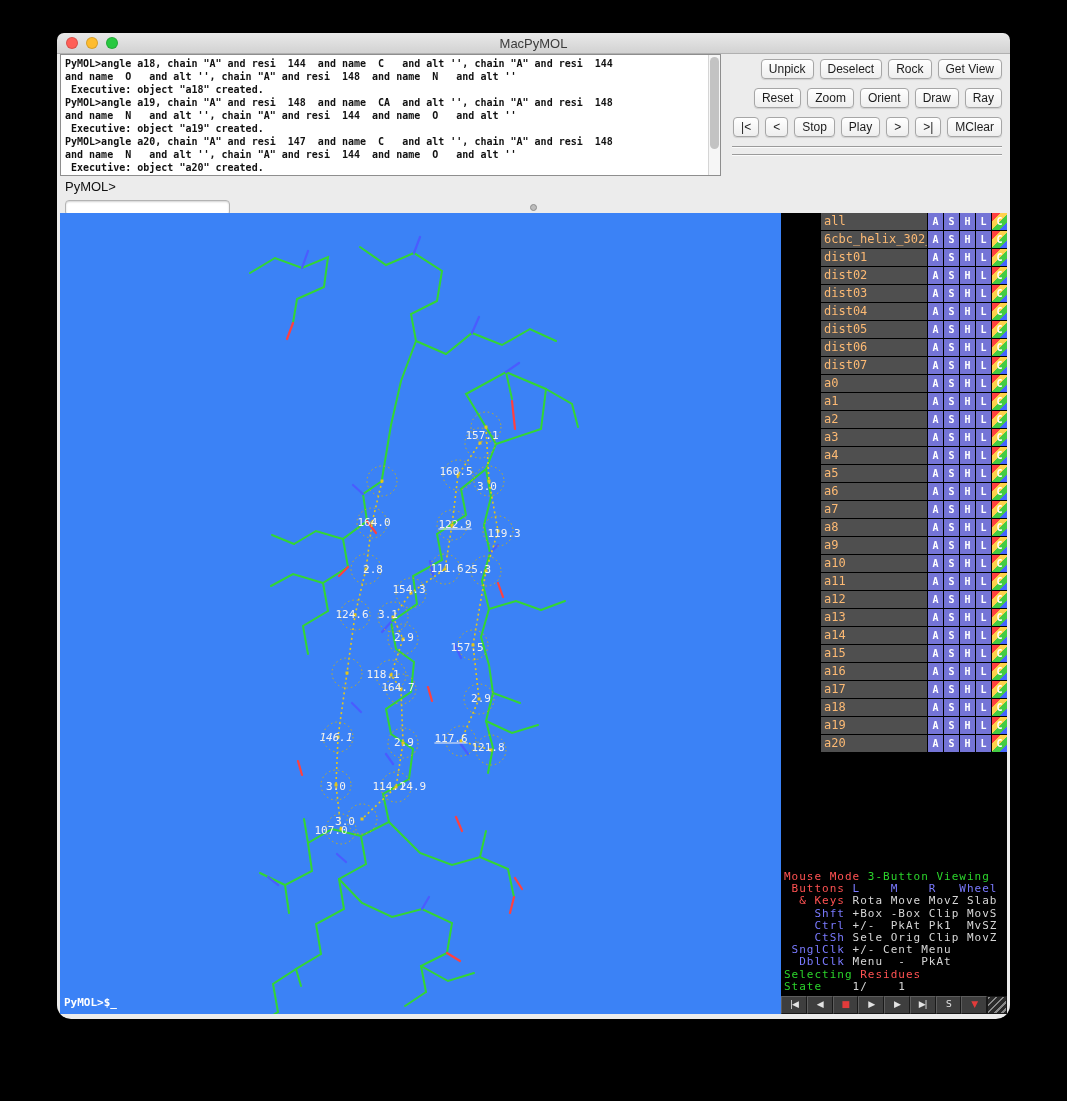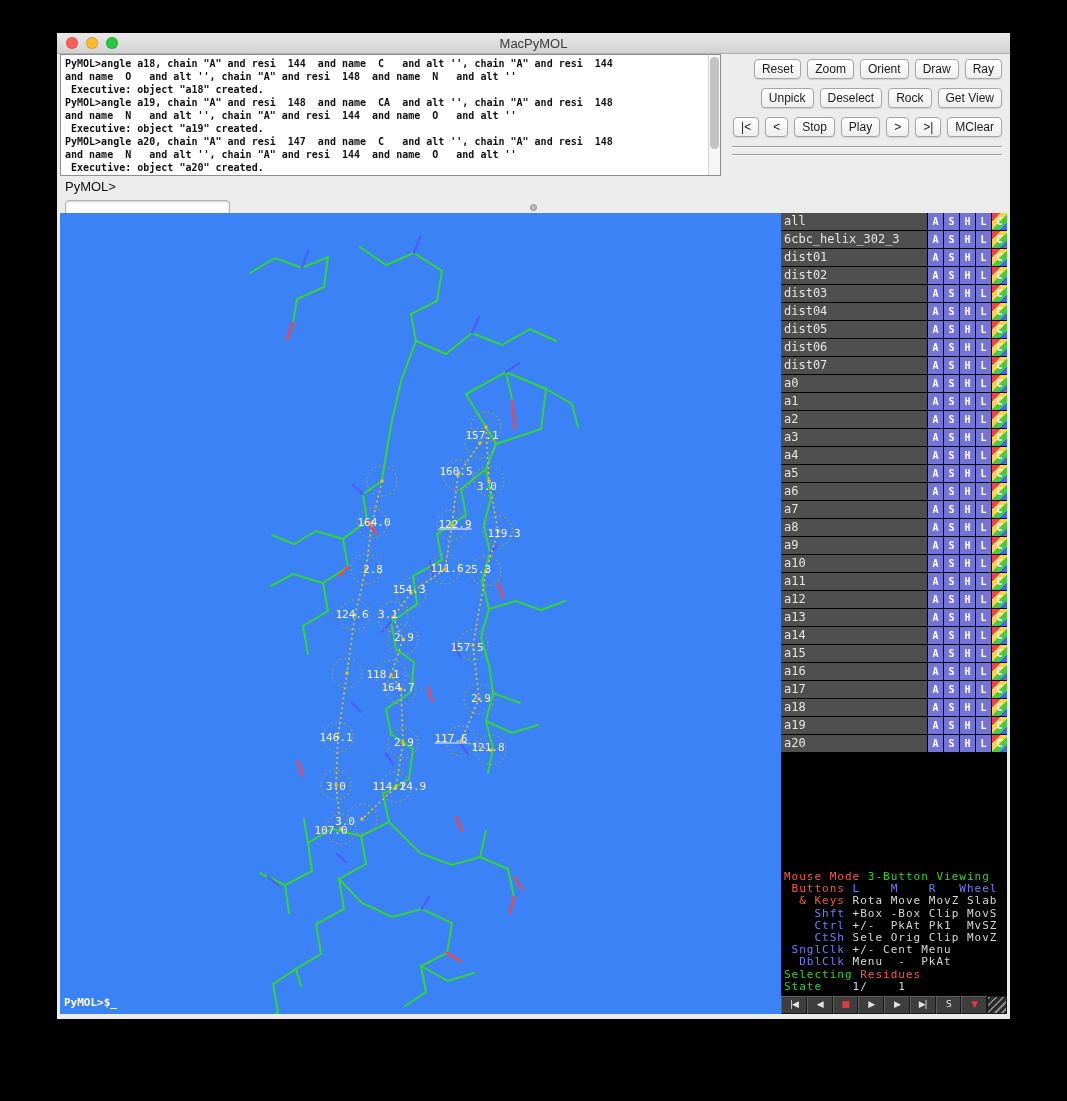--- a/index.html
+++ b/index.html
@@ -1,20 +1,20 @@
 <!DOCTYPE html>
 <html><head>
 <meta charset="utf-8">
 <style>
   * { margin:0; padding:0; box-sizing:border-box; }
   html,body { width:1067px; height:1101px; background:#000; overflow:hidden;
               font-family:"Liberation Sans", sans-serif; }
 
   .window { position:absolute; left:57px; top:33px; width:953px; height:986px;
-            background:#ececec; border-radius:0;
+            background:#ececec; border-radius:14px;
             box-shadow:0 0 0 1px rgba(0,0,0,.45), 0 12px 34px rgba(0,0,0,.65); }
 
   
   .titlebar { height:21px; background:linear-gradient(#e9e9e9,#d2d2d2);
               border-bottom:1px solid #b0b0b0; border-radius:7px 7px 0 0;
               position:relative; display:flex; align-items:center; justify-content:center; }
   .traffic { position:absolute; left:9px; top:4px; display:flex; gap:8px; }
   .light { width:12px; height:12px; border-radius:50%; border:1px solid rgba(0,0,0,.15); }
   .light.red { background:#ff5f57; } .light.yellow { background:#febc2e; } .light.green { background:#28c840; }
   .win-title { font-size:13px; color:#3c3c3c; }
@@ -57,23 +57,23 @@
   .viewport svg { position:absolute; left:0; top:0; }
   .angle-label { position:absolute; transform:translate(-50%,-50%);
                  font:11px "DejaVu Sans Mono", monospace; color:#f2f2f2; white-space:nowrap; }
   .vp-prompt { position:absolute; left:4px; bottom:5px;
                font:bold 11px "DejaVu Sans Mono", monospace; color:#fff; }
 
   
   .sidebar { width:226px; background:#000; display:flex; flex-direction:column; }
   .obj-list { }
   .obj-row { display:flex; height:17px; margin-bottom:1px; }
-  .obj-name { flex:1; background:#4f4f4f; color:#e5e5e5;
+  .obj-name { flex:1; background:#4f4f4f; color:#fdba74;
               font:12px/17px "DejaVu Sans Mono", monospace; padding-left:3px;
-              overflow:hidden; white-space:nowrap; }
+              overflow:hidden; white-space:nowrap;margin-left:40px; }
   .obj-btn { width:15px; margin-left:1px; background:#7474d6; color:#fff;
              font:bold 10px/17px "DejaVu Sans Mono", monospace; text-align:center; }
   .obj-btn.cbtn { background:linear-gradient(135deg,#ff4040 0%,#ff4040 28%,#ffd24d 28%,#ffd24d 52%,#44cc44 52%,#44cc44 76%,#4466ff 76%); }
   .sb-filler { flex:1; background:#000; }
 
   .mouse-panel { padding:2px 3px 3px 3px; background:#000;
                  font:11px/12.2px "DejaVu Sans Mono", monospace;
                  letter-spacing:1px; white-space:pre; }
   .c-r { color:#ff5252; } .c-g { color:#2bd42b; } .c-b { color:#7a7aff; } .c-w { color:#d6d6d6; }
 
@@ -102,31 +102,31 @@
 
   <div class="console">
     <div class="console-text"><div>PyMOL&gt;angle a18, chain "A" and resi  144  and name  C   and alt '', chain "A" and resi  144</div><div>and name  O   and alt '', chain "A" and resi  148  and name  N   and alt ''</div><div> Executive: object "a18" created.</div><div>PyMOL&gt;angle a19, chain "A" and resi  148  and name  CA  and alt '', chain "A" and resi  148</div><div>and name  N   and alt '', chain "A" and resi  144  and name  O   and alt ''</div><div> Executive: object "a19" created.</div><div>PyMOL&gt;angle a20, chain "A" and resi  147  and name  C   and alt '', chain "A" and resi  148</div><div>and name  N   and alt '', chain "A" and resi  144  and name  O   and alt ''</div><div> Executive: object "a20" created.</div></div>
     <div class="console-scrollbar">
       <div class="console-thumb"></div>
     </div>
   </div>
 
   <div class="controls">
     <div class="ctl-row">
+        <button class="mac-btn">Unpick</button>
+        <button class="mac-btn">Deselect</button>
+        <button class="mac-btn">Rock</button>
+        <button class="mac-btn">Get View</button>
+      </div>
+    <div class="ctl-row">
         <button class="mac-btn">Reset</button>
         <button class="mac-btn">Zoom</button>
         <button class="mac-btn">Orient</button>
         <button class="mac-btn">Draw</button>
         <button class="mac-btn">Ray</button>
-      </div>
-    <div class="ctl-row">
-        <button class="mac-btn">Unpick</button>
-        <button class="mac-btn">Deselect</button>
-        <button class="mac-btn">Rock</button>
-        <button class="mac-btn">Get View</button>
       </div>
     <div class="ctl-row">
         <button class="mac-btn">|&lt;</button>
         <button class="mac-btn">&lt;</button>
         <button class="mac-btn">Stop</button>
         <button class="mac-btn">Play</button>
         <button class="mac-btn">&gt;</button>
         <button class="mac-btn">&gt;|</button>
         <button class="mac-btn">MClear</button>
       </div>
@@ -285,21 +285,21 @@
           <span class="angle-label" style="left: 387px; top: 355px;">111.6</span>
           <span class="angle-label" style="left: 418px; top: 356px;">25.3</span>
           <span class="angle-label" style="left: 349px; top: 376px;">154.3</span>
           <span class="angle-label" style="left: 292px; top: 401px;">124.6</span>
           <span class="angle-label" style="left: 328px; top: 401px;">3.1</span>
           <span class="angle-label" style="left: 344px; top: 424px;">2.9</span>
           <span class="angle-label" style="left: 407px; top: 434px;">157.5</span>
           <span class="angle-label" style="left: 323px; top: 461px;">118.1</span>
           <span class="angle-label" style="left: 338px; top: 474px;">164.7</span>
           <span class="angle-label" style="left: 421px; top: 485px;">2.9</span>
-          <span class="angle-label" style="left: 276px; top: 524px;">146.1</span>
+          <span class="angle-label" style="left: 276px; top: 524px; font-style: italic;">146.1</span>
           <span class="angle-label" style="left: 344px; top: 529px;">2.9</span>
           <span class="angle-label" style="left: 391px; top: 525px; text-decoration: underline;">117.6</span>
           <span class="angle-label" style="left: 428px; top: 534px;">121.8</span>
           <span class="angle-label" style="left: 276px; top: 573px;">3.0</span>
           <span class="angle-label" style="left: 329px; top: 573px;">114.1</span>
           <span class="angle-label" style="left: 353px; top: 573px;">24.9</span>
           <span class="angle-label" style="left: 285px; top: 608px;">3.0</span>
           <span class="angle-label" style="left: 271px; top: 617px;">107.0</span>
         </div>
       <div class="vp-prompt">PyMOL&gt;$_</div>

